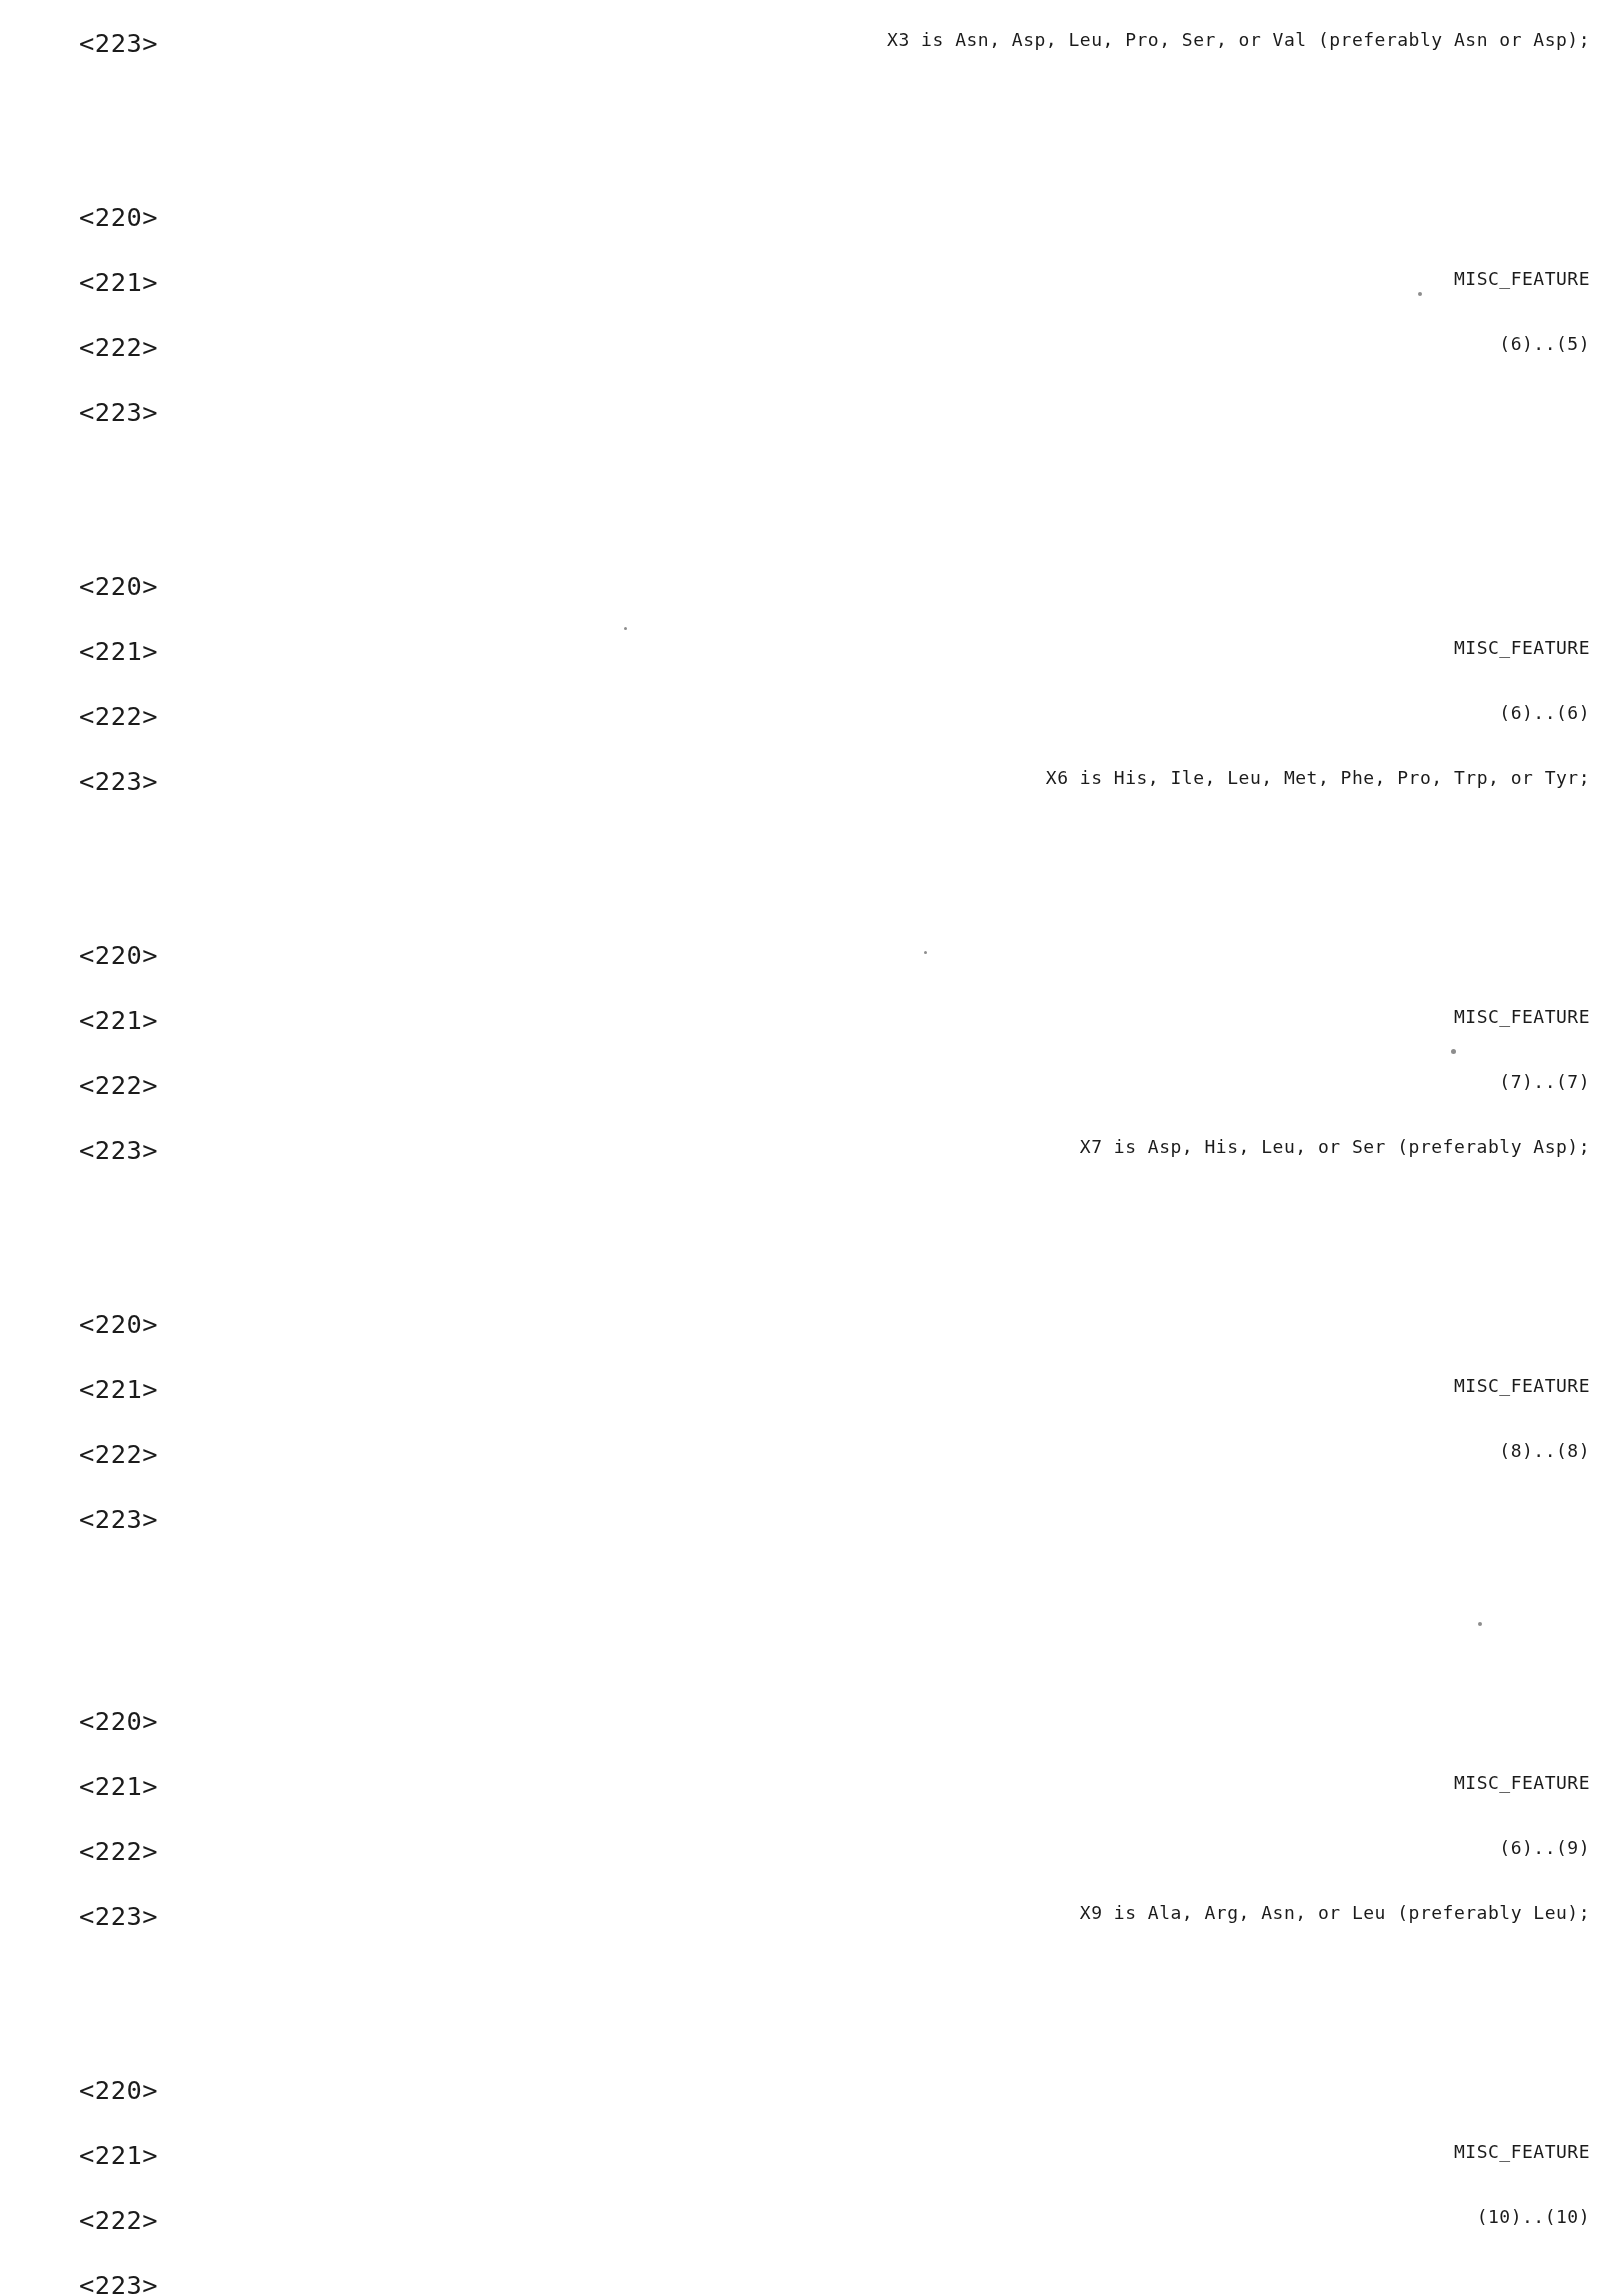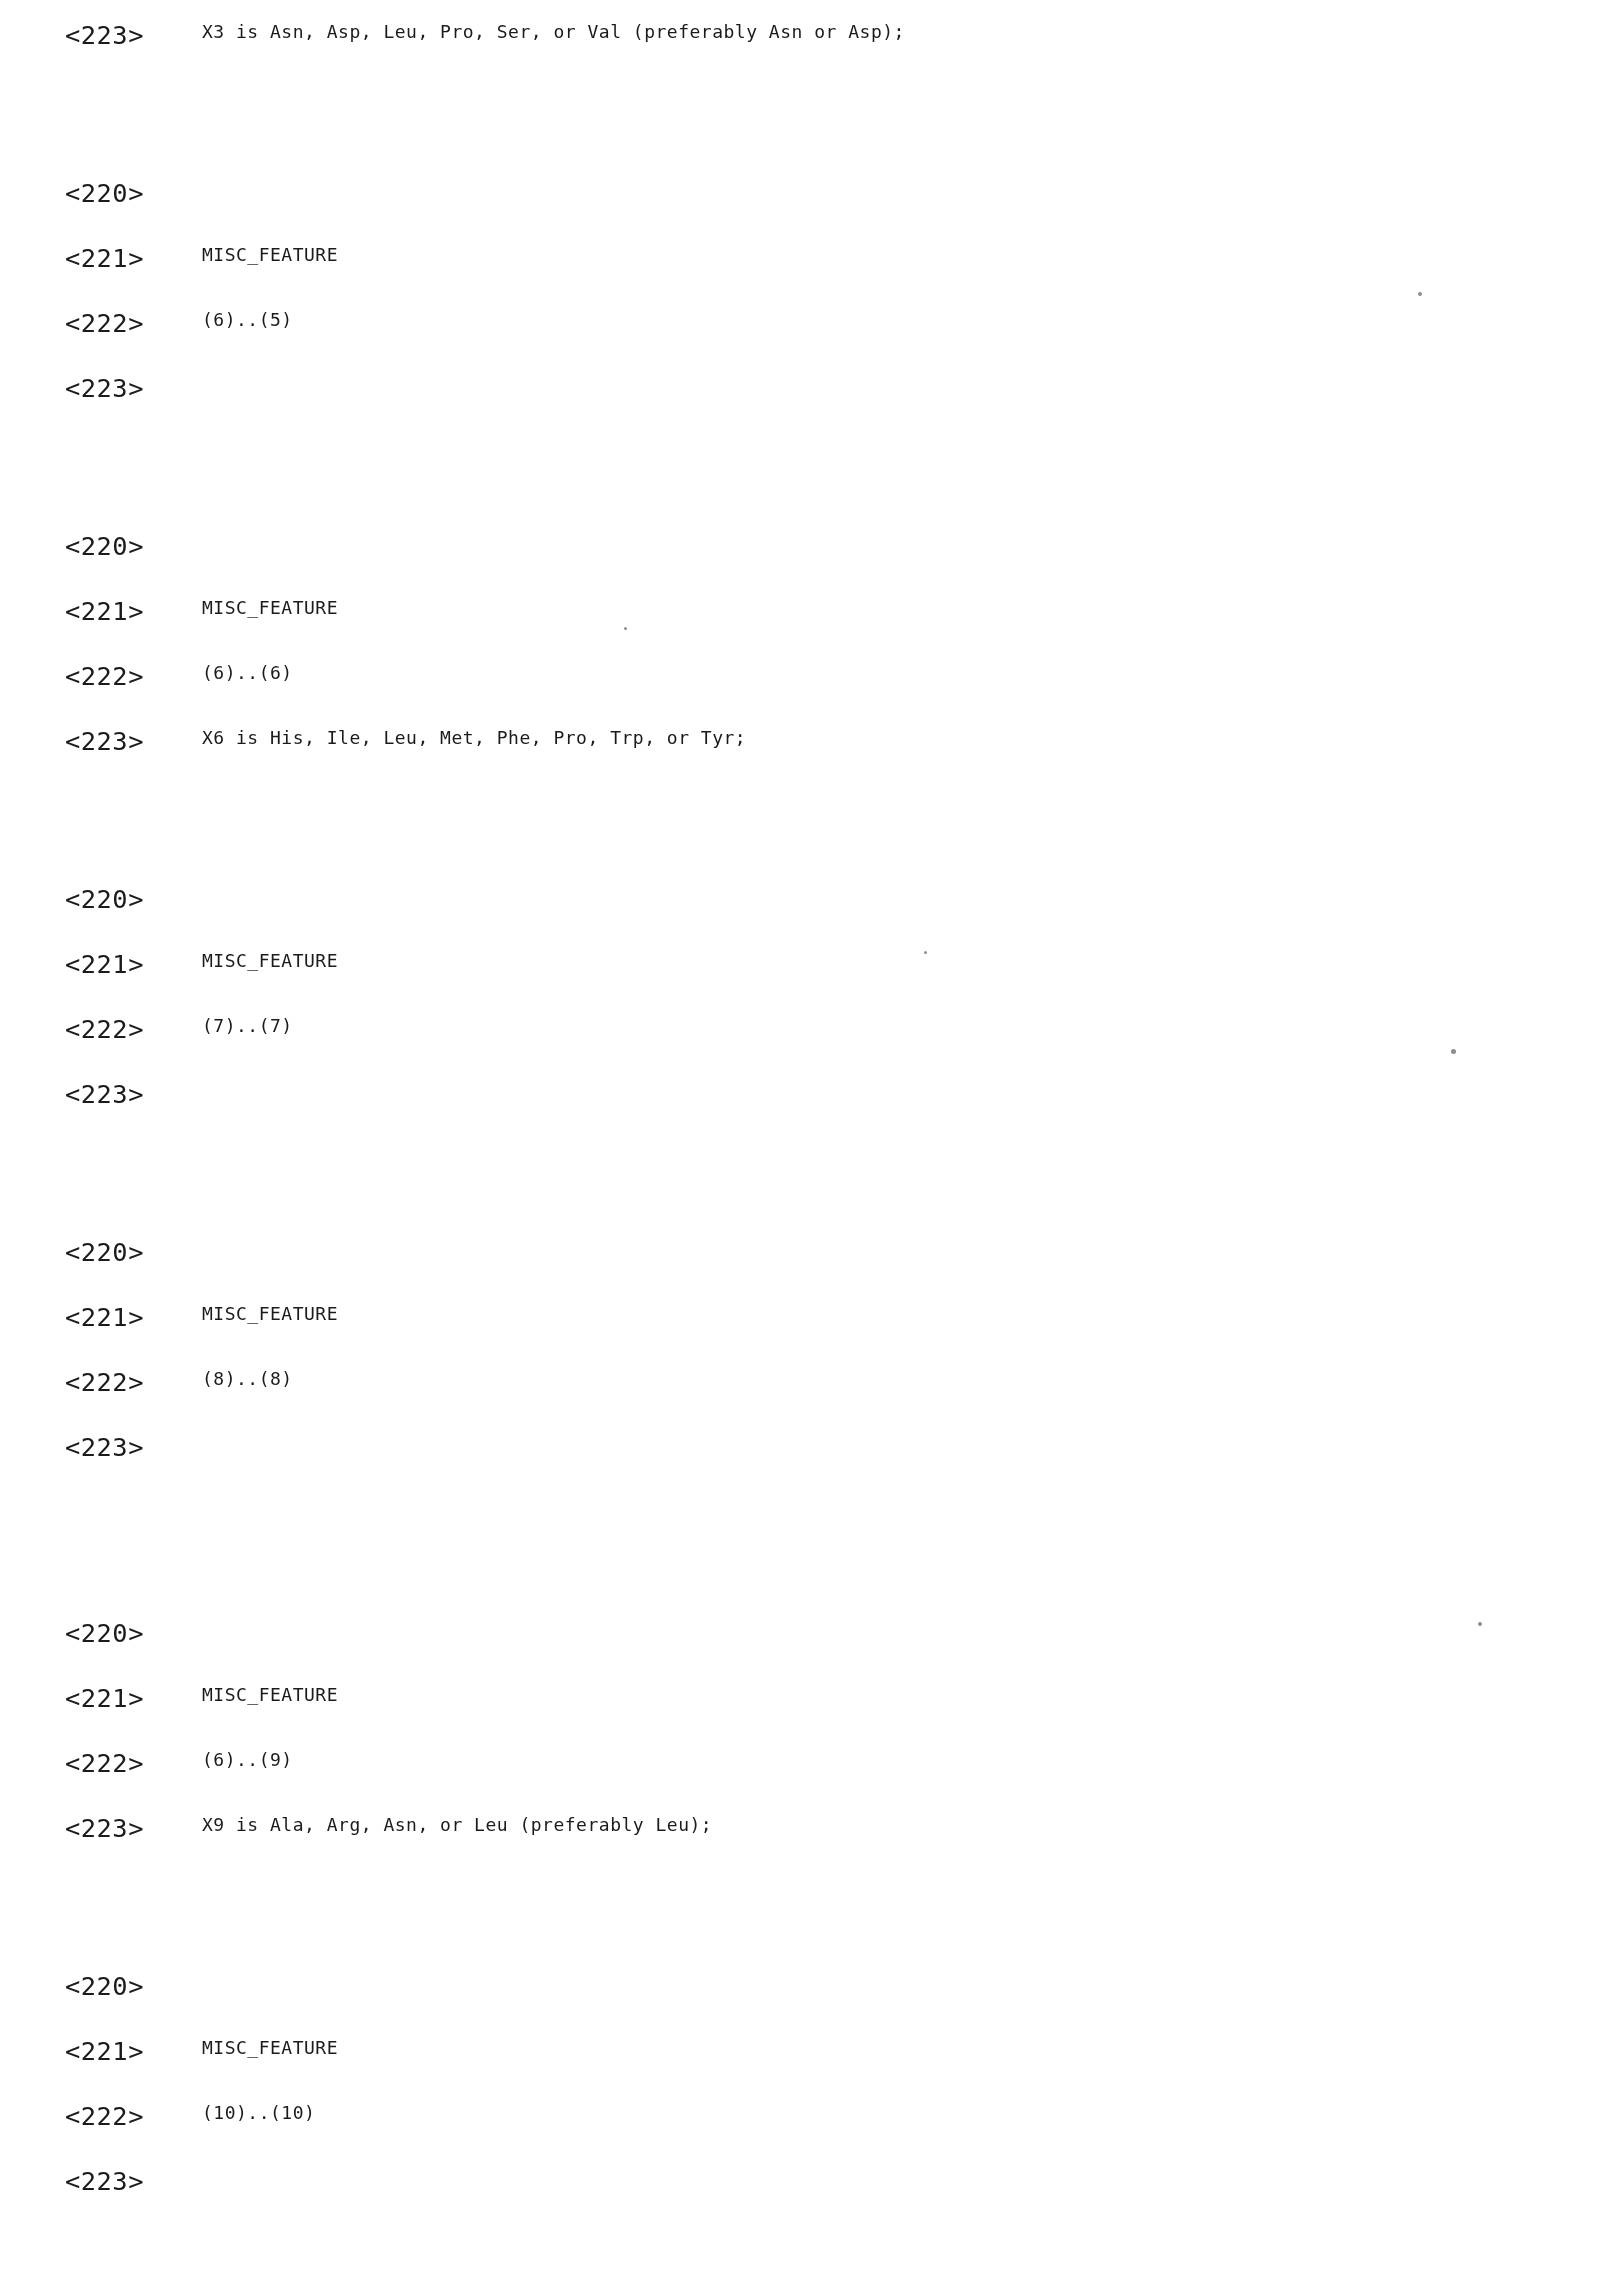--- a/index.html
+++ b/index.html
@@ -18,22 +18,23 @@
     width: 1606px;
     min-height: 2295px;
     box-sizing: border-box;
     padding: 15px 0 0 0;
   }
   .seq-listing {
     margin: 0;
     padding: 0;
   }
   .entry {
-    margin: 8px;
+    margin: 16px;
     padding: 0;
+    text-align: right;
   }
   .spacer-block {
     height: 77px;
   }
   .row {
     display: flex;
     align-items: flex-start;
     line-height: 1.0;
     height: 65px;
     font-size: 25.4px;
@@ -140,20 +141,21 @@
       <div class="row">
         <span class="tag">&lt;221&gt;</span>
         <span class="val">MISC_FEATURE</span>
       </div>
       <div class="row">
         <span class="tag">&lt;222&gt;</span>
         <span class="val">(7)..(7)</span>
       </div>
       <div class="row">
         <span class="tag">&lt;223&gt;</span>
+        <span class="val">X7 is Asp, His, Leu, or Ser (preferably Asp);</span>
       </div>
     </div>
     <div class="spacer-block"></div>
 
     <div class="entry">
       <div class="row">
         <span class="tag">&lt;220&gt;</span>
         <span class="val"></span>
       </div>
       <div class="row">

